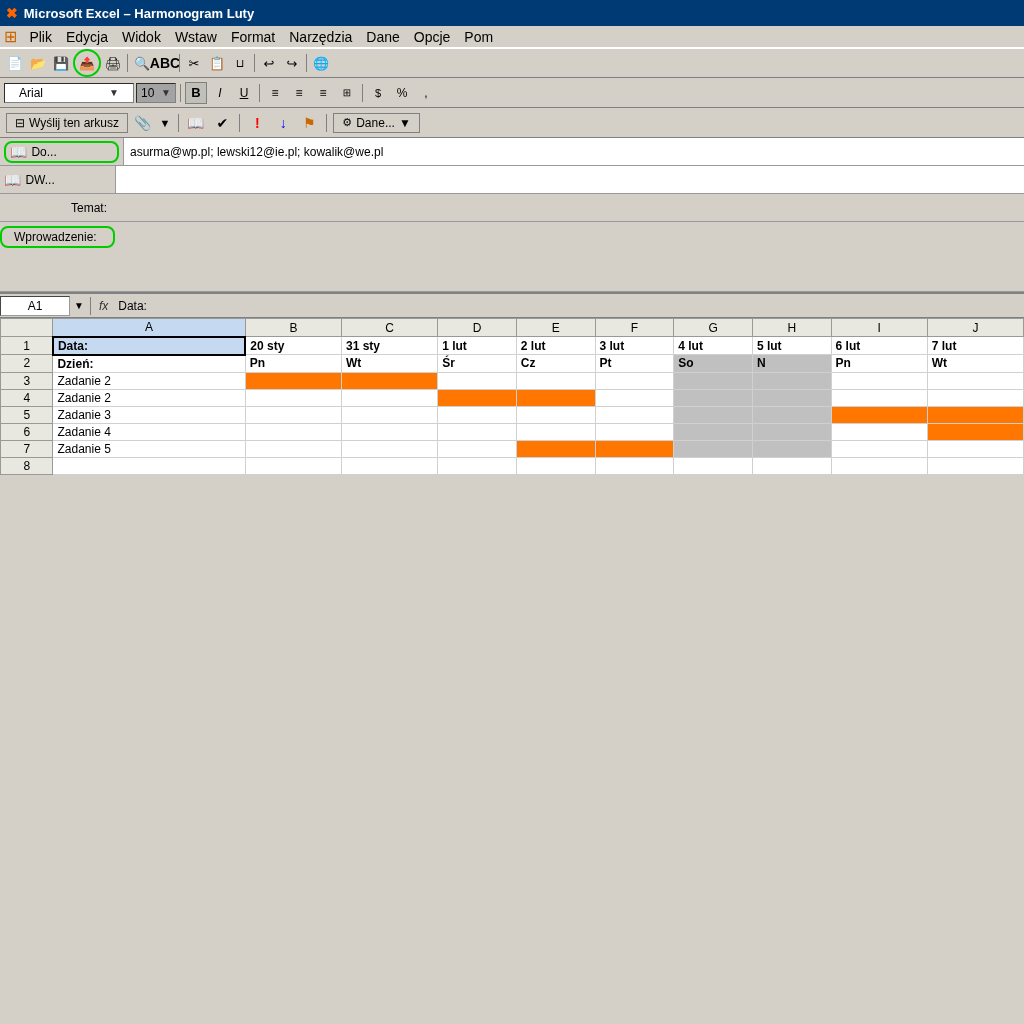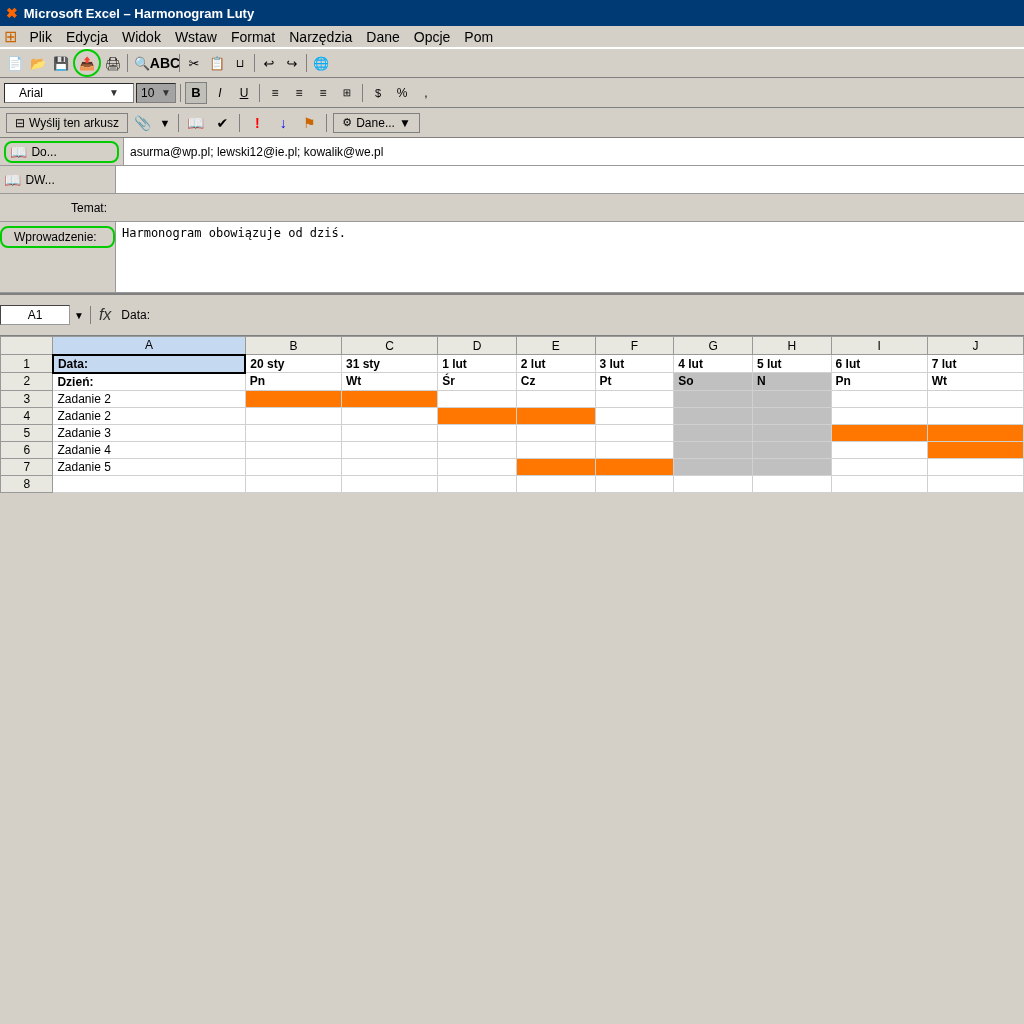--- a/index.html
+++ b/index.html
@@ -150,38 +150,38 @@
       font-size: 12px;
       height: 70px;
       resize: none;
     }
 
     
     .formula-bar {
       background: #d4d0c8;
       display: flex;
       align-items: center;
-      height: 41px;
+      height: 24px;
       border-bottom: 1px solid #808080;
     }
     .cell-ref-box {
       width: 70px;
       background: white;
       border: 1px inset #999;
       padding: 2px 4px;
       font-size: 12px;
       text-align: center;
     }
     .formula-arrow {
       padding: 0 4px;
       font-size: 10px;
     }
     .fx-label {
       color: #333;
-      font-size: 16px;
+      font-size: 12px;
       font-style: italic;
       padding: 0 6px;
     }
     .formula-content {
       font-size: 12px;
       padding: 0 4px;
     }
 
     
     .spreadsheet-container {
@@ -343,21 +343,20 @@
   <div class="email-row">
     <div class="email-label" style="padding: 1px 8px; justify-content: flex-end;">
       <span>Temat:</span>
     </div>
   </div>
 
   <div class="email-intro-row">
     <div class="email-label" style="border: 2px solid #00cc00; border-radius: 8px; padding: 2px 12px; align-self: flex-start; margin-top: 4px;">
       <span>Wprowadzenie:</span>
     </div>
-    <textarea class="email-intro-input" style="">Harmonogram obowiązuje od dziś.</textarea>
   </div>
 </div>
 
 <div class="formula-bar">
   <input class="cell-ref-box" type="text" value="A1" style="">
   <span class="formula-arrow">▼</span>
   <div class="toolbar-sep"></div>
   <span class="fx-label">fx</span>
   <span class="formula-content">Data:</span>
 </div>

